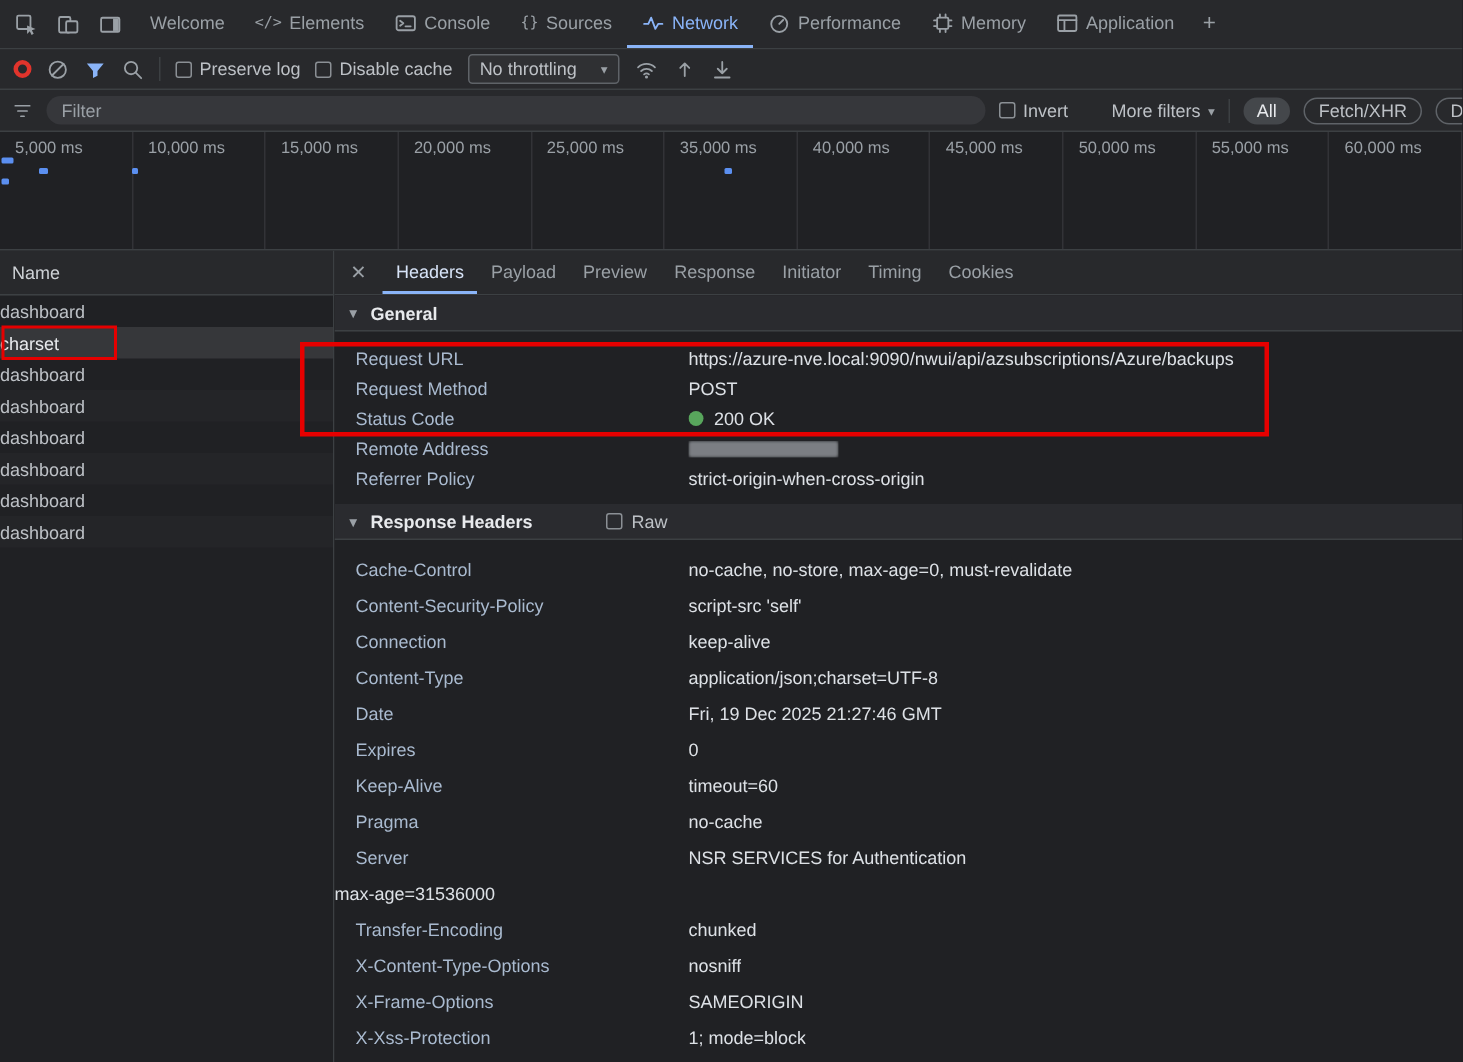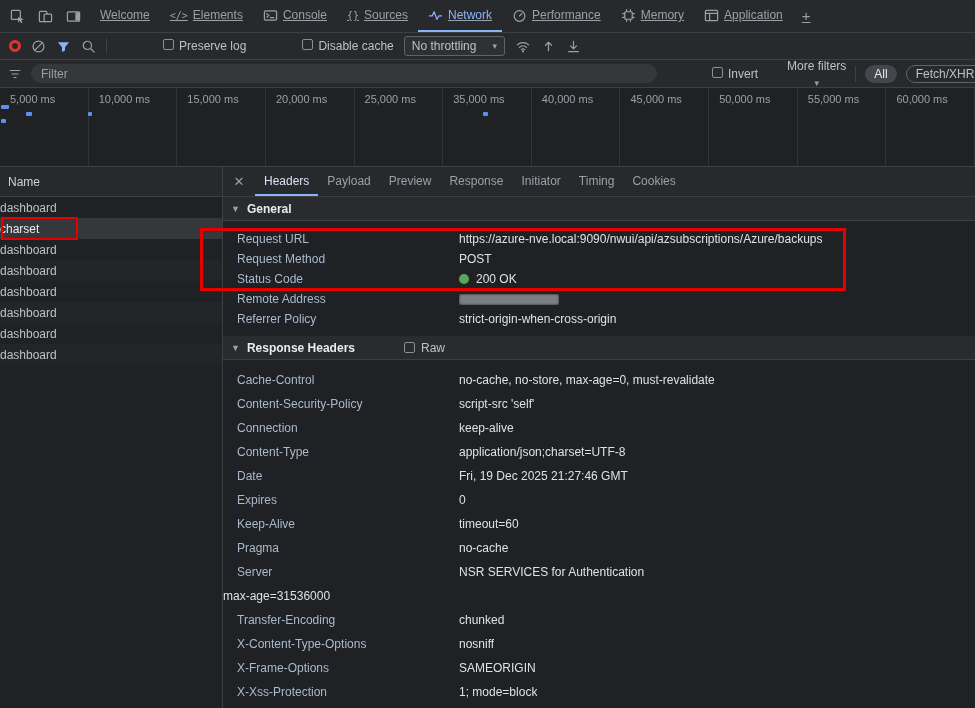--- a/index.html
+++ b/index.html
@@ -8,42 +8,42 @@
   *{margin:0;padding:0;box-sizing:border-box;}
   html,body{width:975px;height:708px;}
   body{background:#202124;font-family:"Liberation Sans",sans-serif;font-size:12px;color:#9aa0a6;overflow:hidden;position:relative;}
   svg{display:block;}
   .sv{stroke:#9aa0a6;fill:none;stroke-width:1.3;stroke-linecap:round;stroke-linejoin:round;}
 
   
   .tabbar{height:33px;background:#28292c;border-bottom:1px solid #3c4043;display:flex;align-items:stretch;}
   .tb-icons{display:flex;align-items:center;padding:0 3px;}
   .icon-btn{width:28px;height:26px;display:flex;align-items:center;justify-content:center;border-radius:4px;}
-  .tabs{display:flex;align-items:stretch;text-decoration:underline;}
+  .tabs{display:flex;align-items:stretch;}
   .tab{display:flex;align-items:center;gap:5px;padding:0 10px;color:#9aa0a6;border-bottom:2px solid transparent;white-space:nowrap;}
   .tab .glyph{font-family:"DejaVu Sans Mono",monospace;font-size:10px;}
   .tab.active{color:var(--accent);border-bottom-color:var(--accent);}
   .tab.active .sv{stroke:var(--accent);}
   .tab.plus{font-size:15px;padding:0 9px;}
 
   
   .toolbar{height:27px;background:#28292c;border-bottom:1px solid #3c4043;display:flex;align-items:center;padding:0 9px;gap:10px;}
   .rec{width:12px;height:12px;border:3.5px solid var(--rec);border-radius:50%;}
   .sep{width:1px;height:16px;background:#3c4043;flex:none;}
-  .check{display:flex;align-items:flex-start;gap:5px;color:#bdc1c6;white-space:nowrap;margin-left:46px;}
+  .check{display:flex;align-items:center;gap:5px;color:#bdc1c6;white-space:nowrap;}
   .box{width:11px;height:11px;border:1.4px solid #8b9095;border-radius:2px;background:transparent;flex:none;}
   .select{display:flex;align-items:center;gap:16px;height:20px;background:#2f3033;border:1px solid #5f6368;border-radius:3px;padding:0 7px;color:#bdc1c6;white-space:nowrap;}
   .caret{font-size:9px;color:#9aa0a6;}
 
   
   .filterbar{height:28px;background:#28292c;border-bottom:1px solid #3c4043;display:flex;align-items:center;padding:0 8px;gap:9px;overflow:hidden;}
   .filterbar>*{flex:none;}
   .filter-input{width:626px;height:19px;background:#36373b;border:none;border-radius:10px;color:#e8eaed;padding:0 10px;font:inherit;font-size:12px;outline:none;}
   .filter-input::placeholder{color:#9aa0a6;}
-  .link{color:#bdc1c6;display:flex;align-items:center;gap:5px;white-space:nowrap;flex-direction:column;}
+  .link{color:#bdc1c6;display:flex;align-items:center;gap:5px;white-space:nowrap;}
   .mf{margin-left:20px;}
   .chip{height:18px;display:flex;align-items:center;padding:0 9px;border-radius:9px;color:#bdc1c6;white-space:nowrap;}
   .chip.sel{background:#44474b;color:#e8eaed;}
   .chip.out{border:1px solid #5f6368;}
 
   
   .timeline{height:79px;border-bottom:1px solid #3c4043;display:flex;position:relative;background:#202124;}
   .tl-cell{flex:1 1 0;border-right:1px solid #323337;padding:5px 0 0 10px;font-size:11px;color:#9aa0a6;white-space:nowrap;overflow:hidden;}
   .mark{position:absolute;height:4px;background:#5b8ff0;border-radius:1px;}
 

